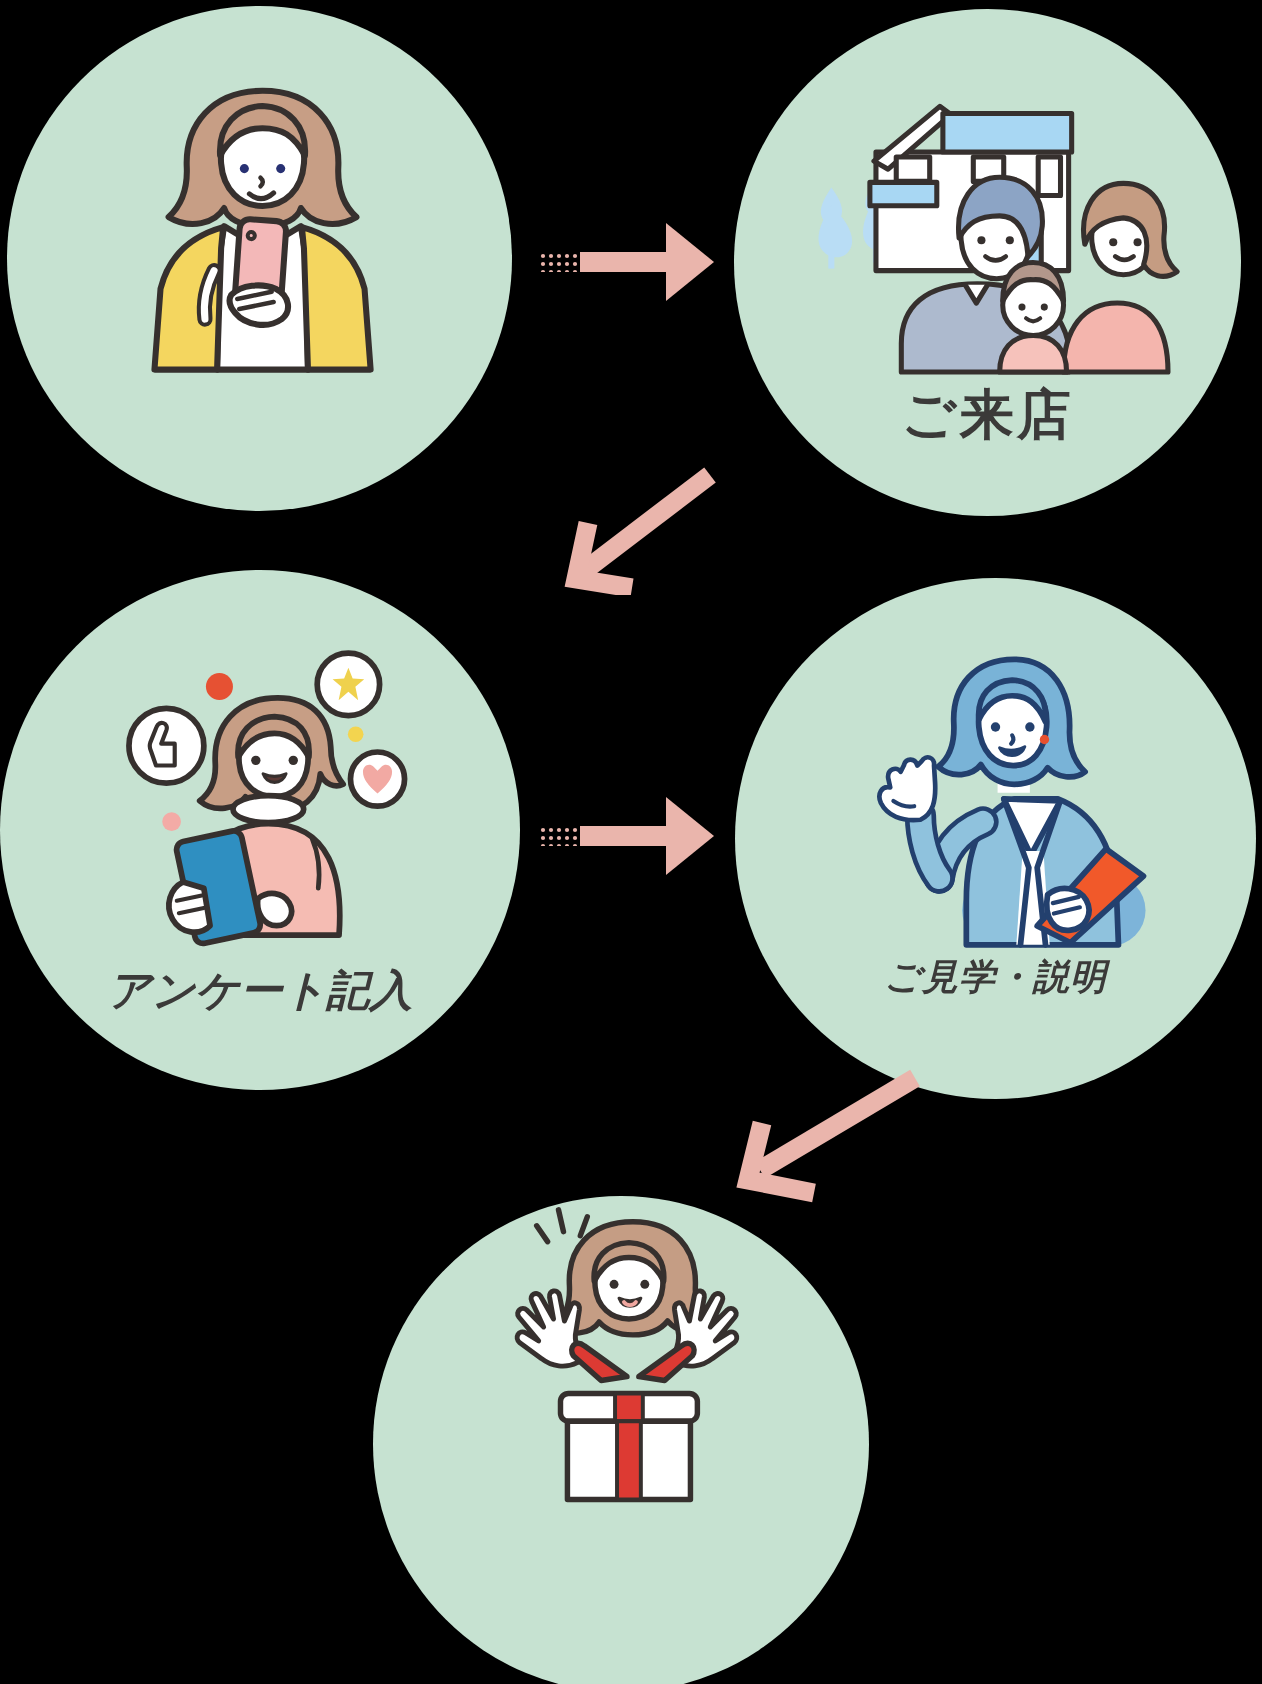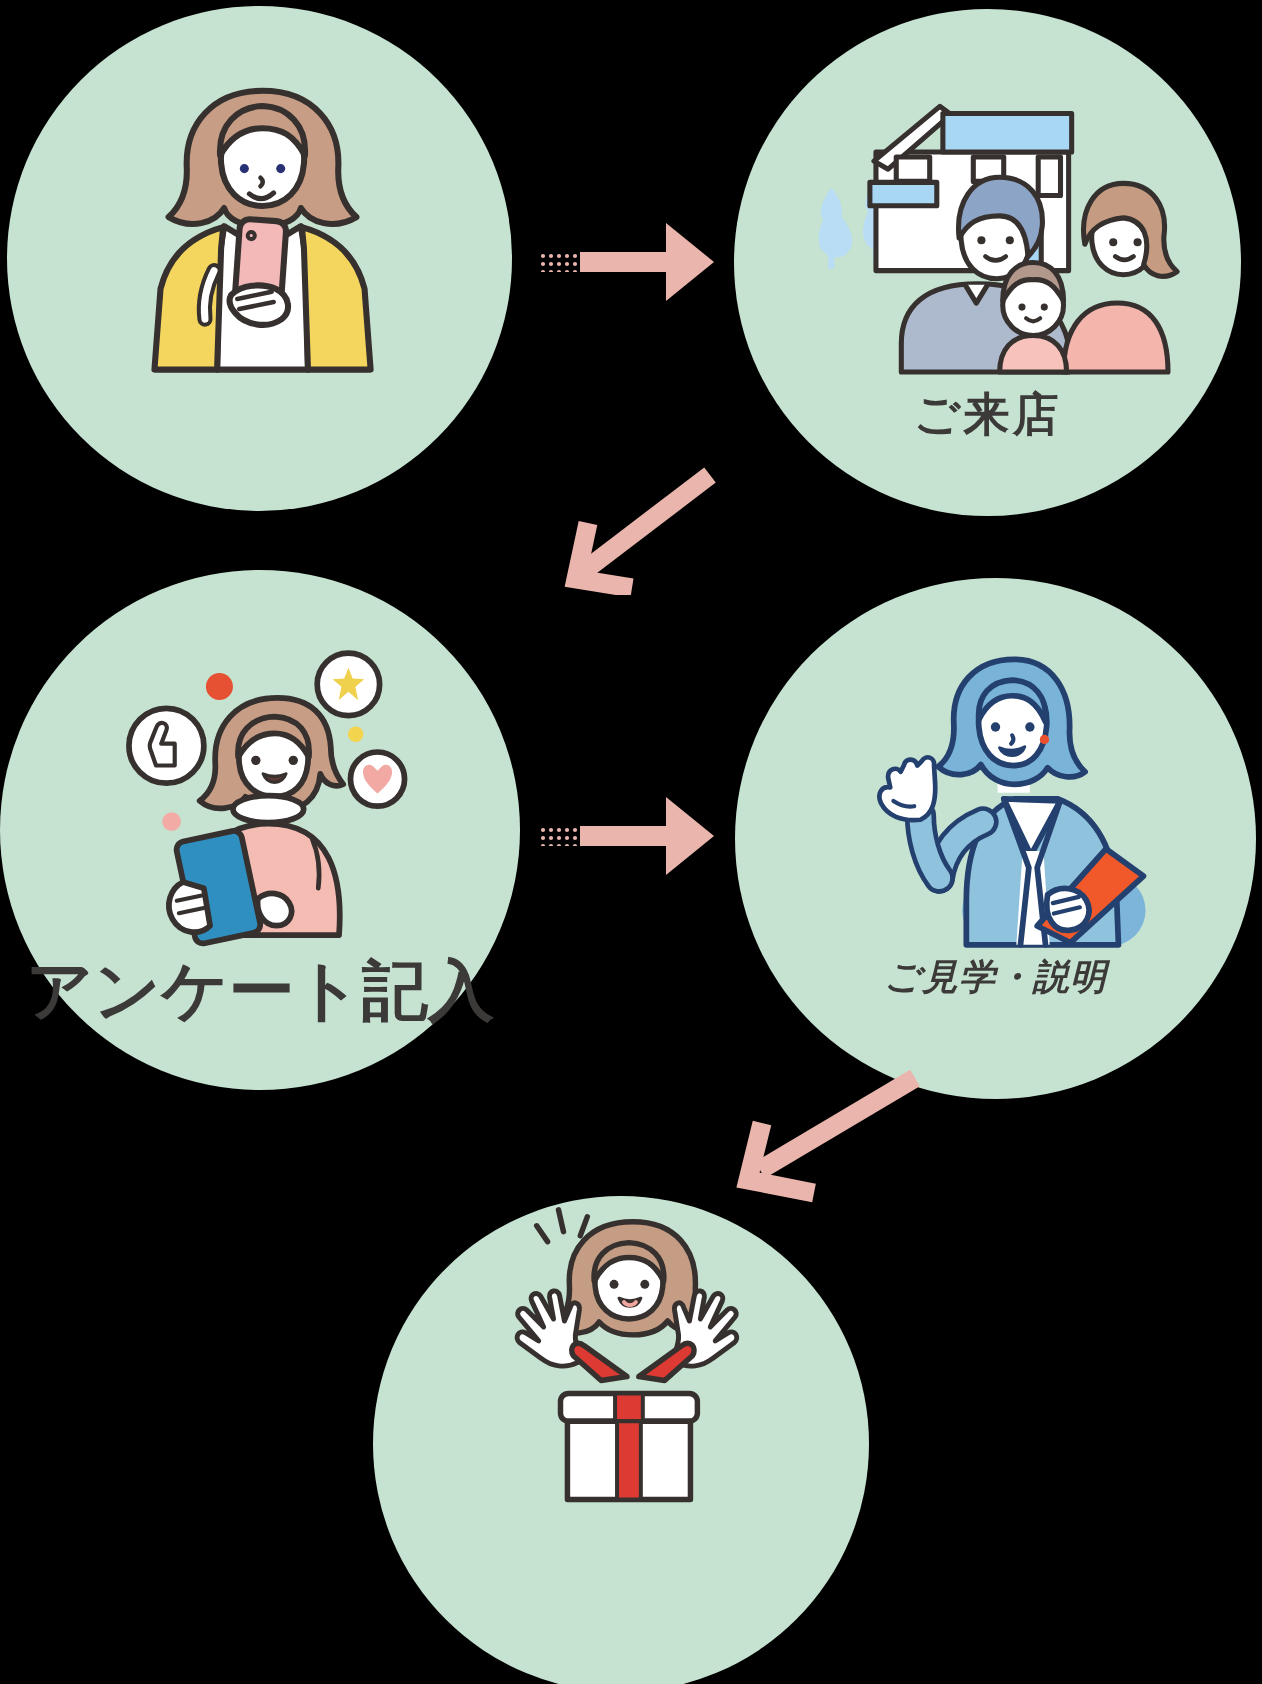--- a/index.html
+++ b/index.html
@@ -16,22 +16,22 @@
   .c2{left:734px;top:9px;width:507px;height:507px;}
   .c3{left:0px;top:570px;width:520px;height:520px;}
   .c4{left:735px;top:578px;width:521px;height:521px;}
   .c5{left:373px;top:1196px;width:496px;height:496px;}
   .illus{position:absolute;inset:0;width:100%;height:100%;}
   .step-label{
     position:absolute;left:50%;transform:translate(-50%,-50%);
     white-space:nowrap;color:#3b3a39;font-weight:700;
   }
   .c1 .step-label{top:81%;font-size:54px;letter-spacing:3px;}
-  .c2 .step-label{top:80%;font-size:46px;letter-spacing:3px;}
-  .c3 .step-label{top:81%;font-size:66px;letter-spacing:0px;}
+  .c2 .step-label{top:80%;font-size:54px;letter-spacing:3px;}
+  .c3 .step-label{top:81%;font-size:43px;letter-spacing:0px;font-style:italic;}
   .c4 .step-label{top:76.5%;font-size:36px;letter-spacing:1px;font-style:italic;}
   .c5 .step-label{top:72%;font-size:52px;letter-spacing:0px;}
   .arrow{position:absolute;}
   .a1{left:540px;top:221px;}
   .a2{left:546px;top:455px;}
   .a3{left:540px;top:795px;}
   .a4{left:726px;top:1060px;}
 </style>
 </head>
 <body>

